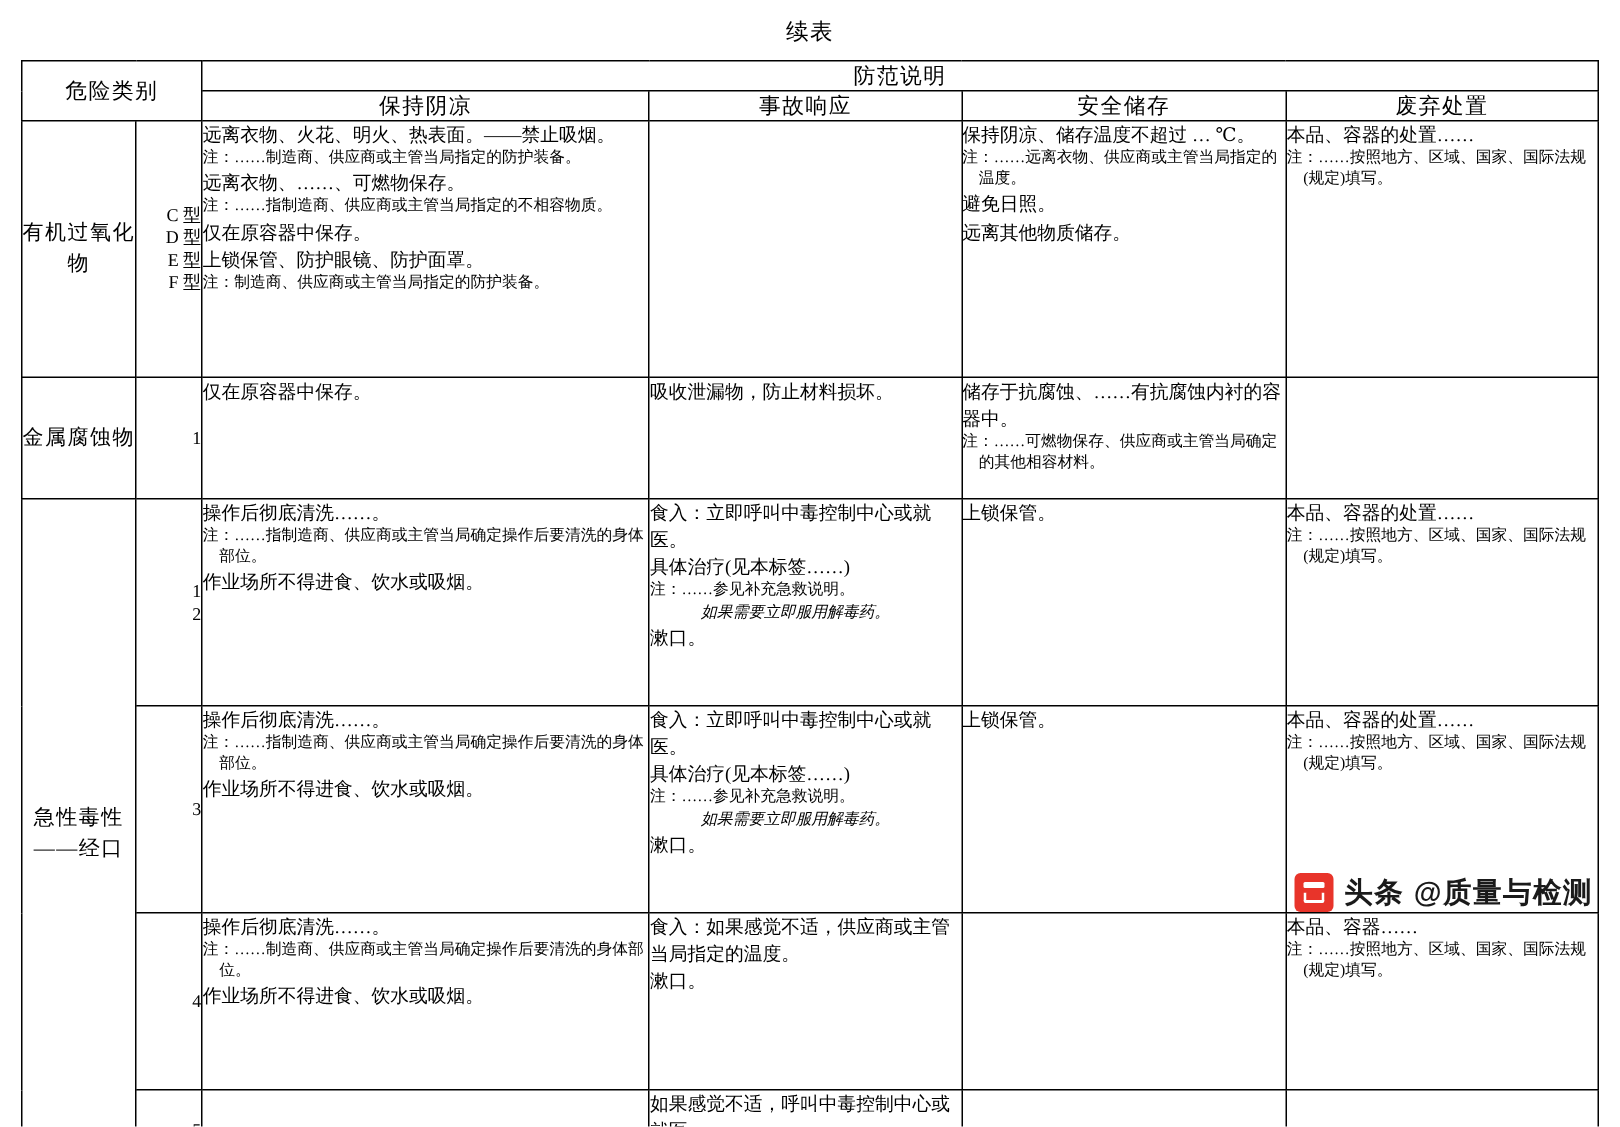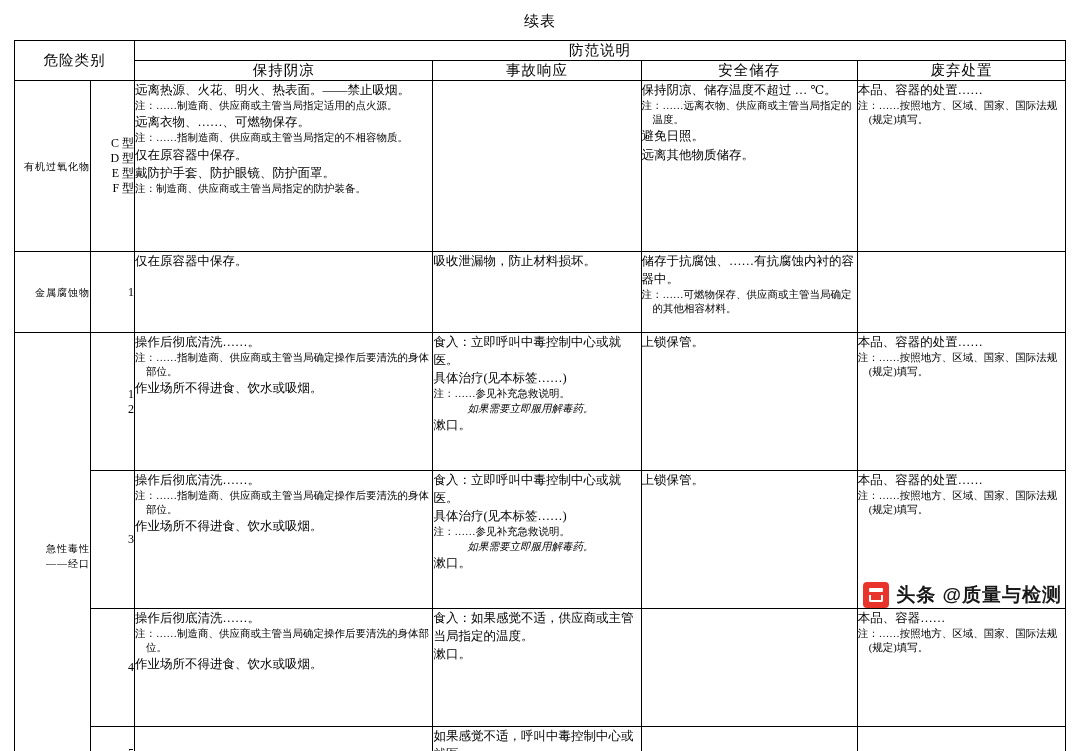--- a/index.html
+++ b/index.html
@@ -40,23 +40,23 @@
   }
   .hdr {
     text-align: center;
     vertical-align: middle !important;
     font-size: 14.5px;
     font-weight: normal;
     letter-spacing: 1px;
     padding: 6px 2px;
   }
   .cat-cell {
-    text-align: right;
+    text-align: center;
     vertical-align: middle !important;
-    font-size: 10px;
+    font-size: 14px;
     letter-spacing: 1px;
     line-height: 1.5;
     padding: 4px 2px;
   }
   .code-cell {
     text-align: right;
     vertical-align: middle !important;
     font-size: 12px;
     line-height: 1.25;
     padding: 4px 1px;
@@ -174,26 +174,26 @@
           <td class="cat-cell" rowspan="1">
             <div>有机过氧化物</div>
           </td>
           <td class="code-cell">
             <div class="codeline">C 型</div>
             <div class="codeline">D 型</div>
             <div class="codeline">E 型</div>
             <div class="codeline">F 型</div>
           </td>
           <td class="body-cell" style="height: 170px;">
-            <div class="ln">远离热源、火花、明火、热表面。——禁止吸烟。</div>
-            <div class="ln note">注：……制造商、供应商或主管当局指定适用的点火源。</div>
+            <div class="ln">远离衣物、火花、明火、热表面。——禁止吸烟。</div>
+            <div class="ln note">注：……制造商、供应商或主管当局指定的防护装备。</div>
             <div class="ln">远离衣物、……、可燃物保存。</div>
             <div class="ln note">注：……指制造商、供应商或主管当局指定的不相容物质。</div>
             <div class="ln">仅在原容器中保存。</div>
-            <div class="ln">戴防护手套、防护眼镜、防护面罩。</div>
+            <div class="ln">上锁保管、防护眼镜、防护面罩。</div>
             <div class="ln note">注：制造商、供应商或主管当局指定的防护装备。</div>
           </td>
           <td class="body-cell"></td>
           <td class="body-cell">
             <div class="ln">保持阴凉、储存温度不超过 … ℃。</div>
             <div class="ln note">注：……远离衣物、供应商或主管当局指定的温度。</div>
             <div class="ln">避免日照。</div>
             <div class="ln">远离其他物质储存。</div>
           </td>
           <td class="body-cell">

